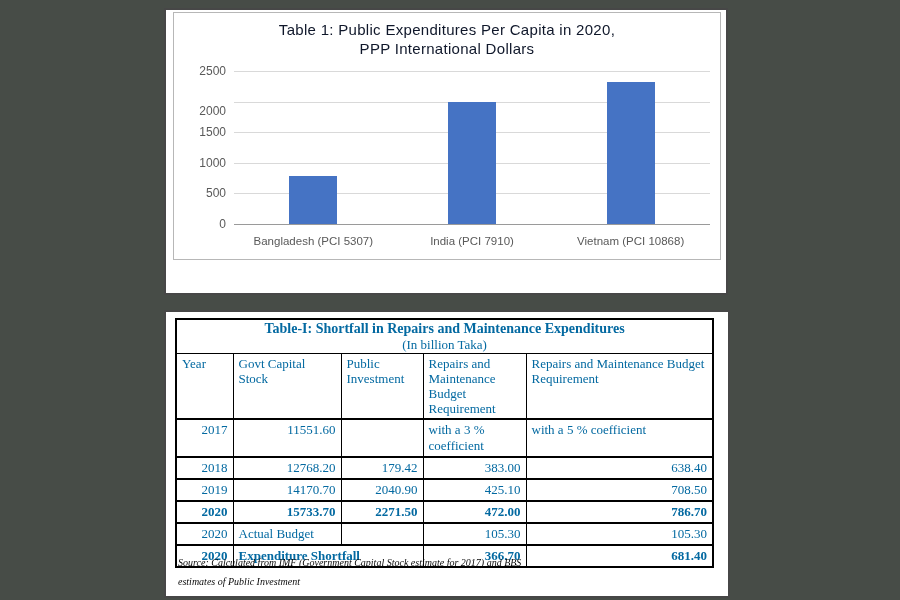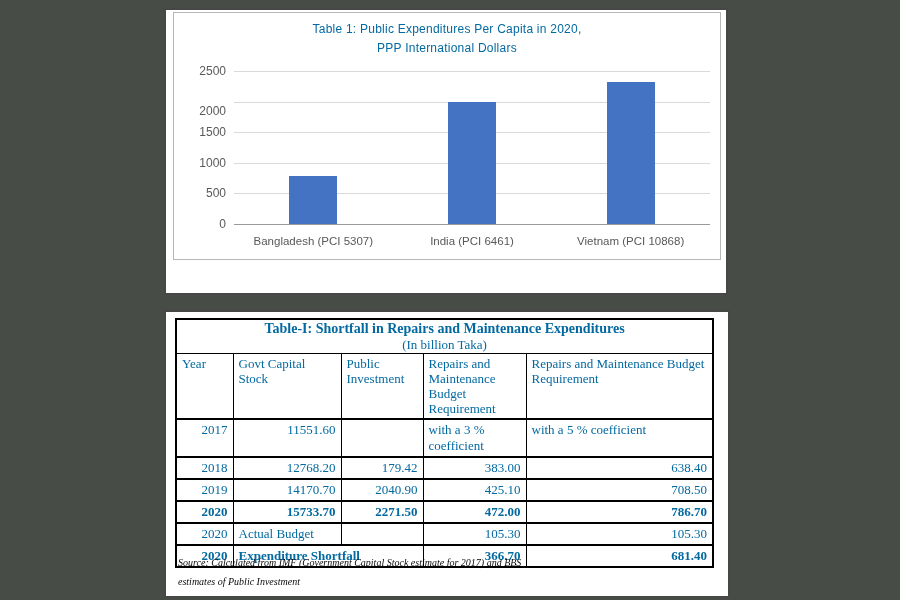--- a/index.html
+++ b/index.html
@@ -12,21 +12,21 @@
     position:absolute;background:#ffffff;border:2px solid #474747;box-sizing:border-box;
   }
   
   #chart-panel{left:164px;top:8px;width:564px;height:287px;}
   .chart-frame{
     position:absolute;left:7px;top:2px;width:548px;height:248px;
     border:1px solid #b7b7b7;box-sizing:border-box;
   }
   .chart-title{
     position:absolute;top:7px;left:0;right:0;text-align:center;
-    color:#0369a1;font-size:12px;line-height:19px;letter-spacing:.02em;
+    color:#0f172a;font-size:15px;line-height:19px;letter-spacing:.02em;
   }
   .plot{position:absolute;left:60px;top:58px;width:476px;height:153px;}
   .gridline{position:absolute;left:0;width:100%;height:1px;background:#d9d9d9;}
   .gridline.baseline{background:#9a9a9a;}
   .bar{position:absolute;bottom:0;}
   .ytick{
     position:absolute;left:0;width:52px;text-align:right;
     font-size:12px;color:#595959;line-height:14px;
   }
   .xtick{
@@ -82,21 +82,21 @@
           <div class="bar" style="left: 214px; width: 48px; height: 122.4px; background: rgb(69, 115, 196);"></div>
           <div class="bar" style="left: 372.667px; width: 48px; height: 141.984px; background: rgb(69, 115, 196);"></div>
         </div>
     <div class="ytick" style="top: 204px;">0</div>
         <div class="ytick" style="top: 173.4px;">500</div>
         <div class="ytick" style="top: 142.8px;">1000</div>
         <div class="ytick" style="top: 112.2px;">1500</div>
         <div class="ytick" style="top: 91px;">2000</div>
         <div class="ytick" style="top: 51px;">2500</div>
         <div class="xtick" style="left: 139.333px;">Bangladesh (PCI 5307)</div>
-        <div class="xtick" style="left: 298px;">India (PCI 6461)</div>
+        <div class="xtick" style="left: 298px;">India (PCI 7910)</div>
         <div class="xtick" style="left: 456.667px;">Vietnam (PCI 10868)</div>
       </div>
   </section>
 
   <section class="panel" id="table-panel">
     <table>
       <colgroup>
         <col style="width:57px">
           <col style="width:108px">
           <col style="width:82px">

